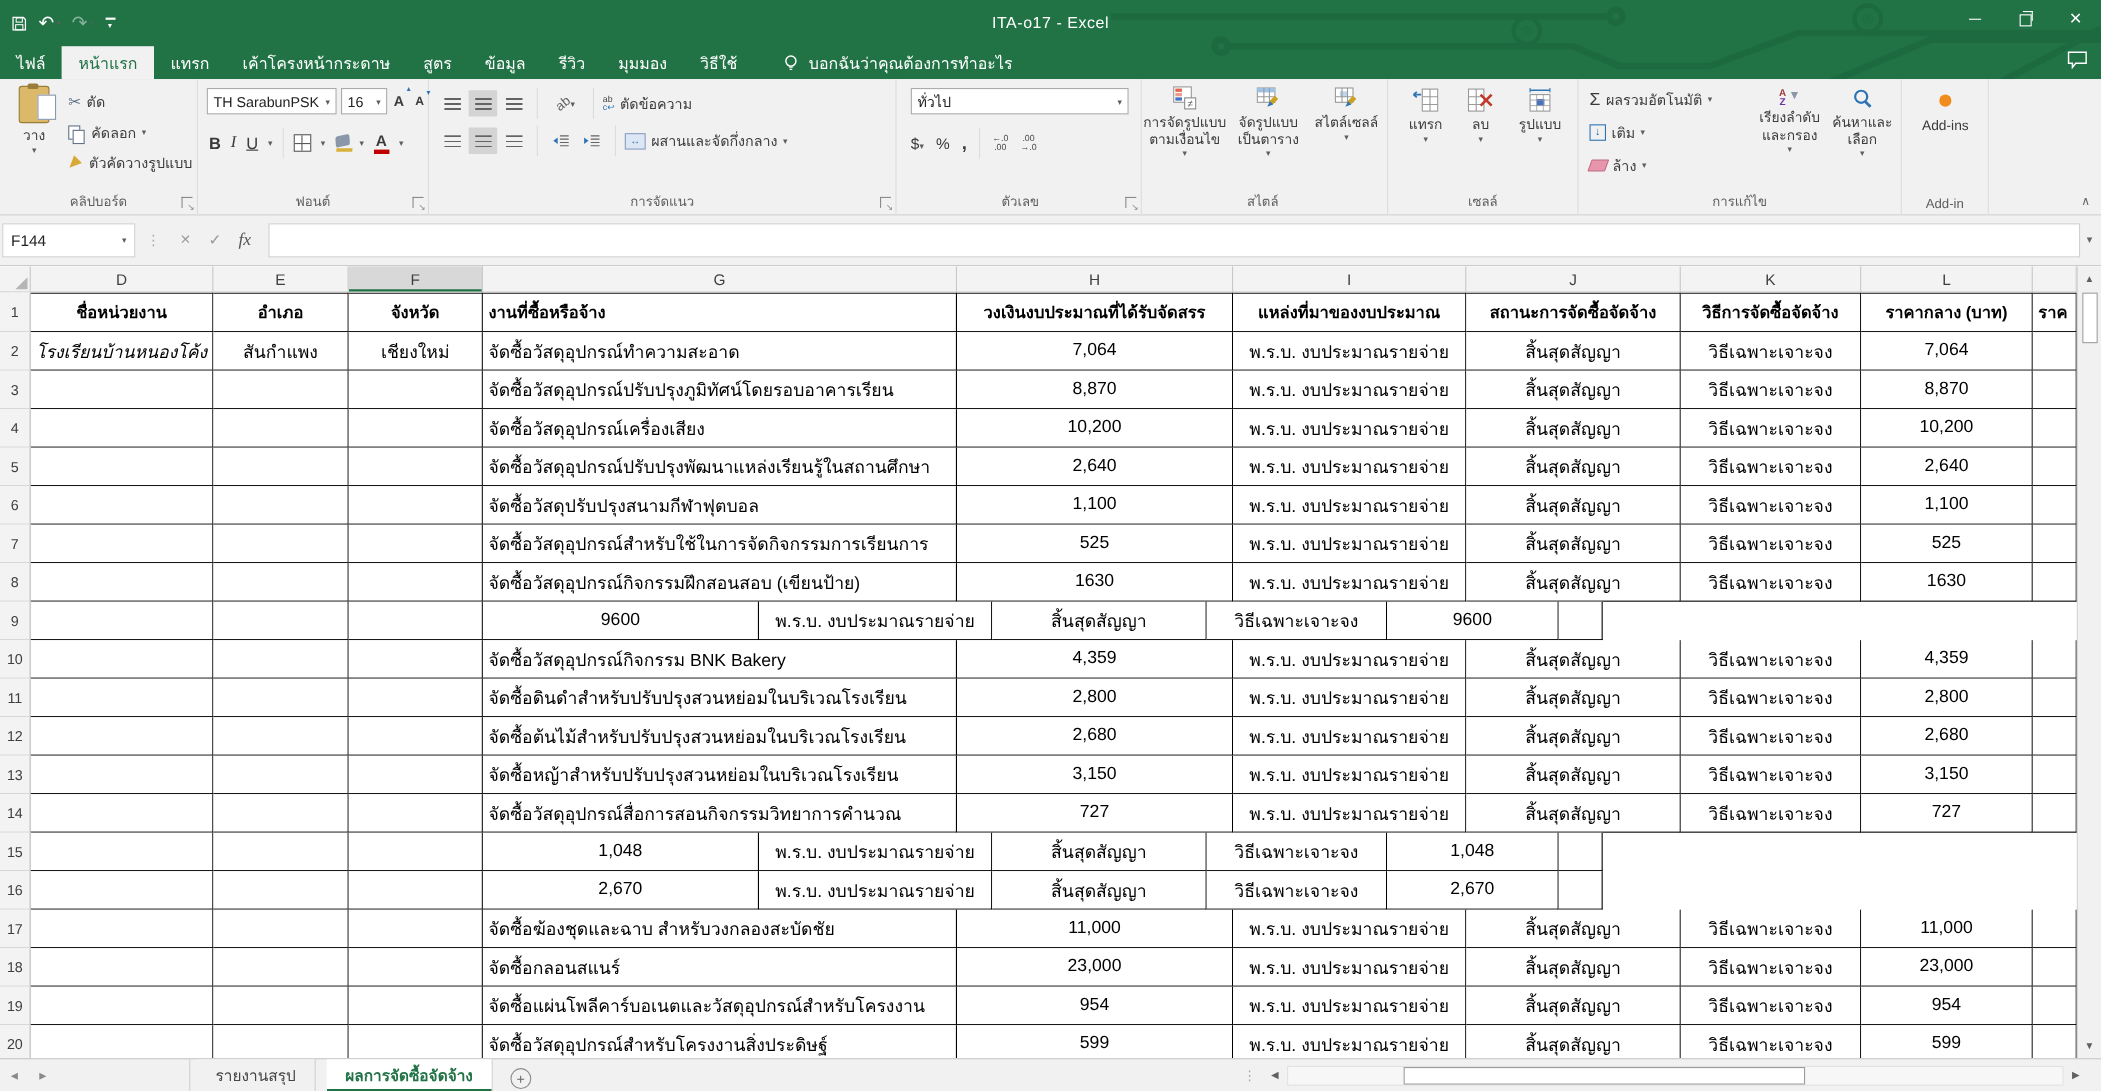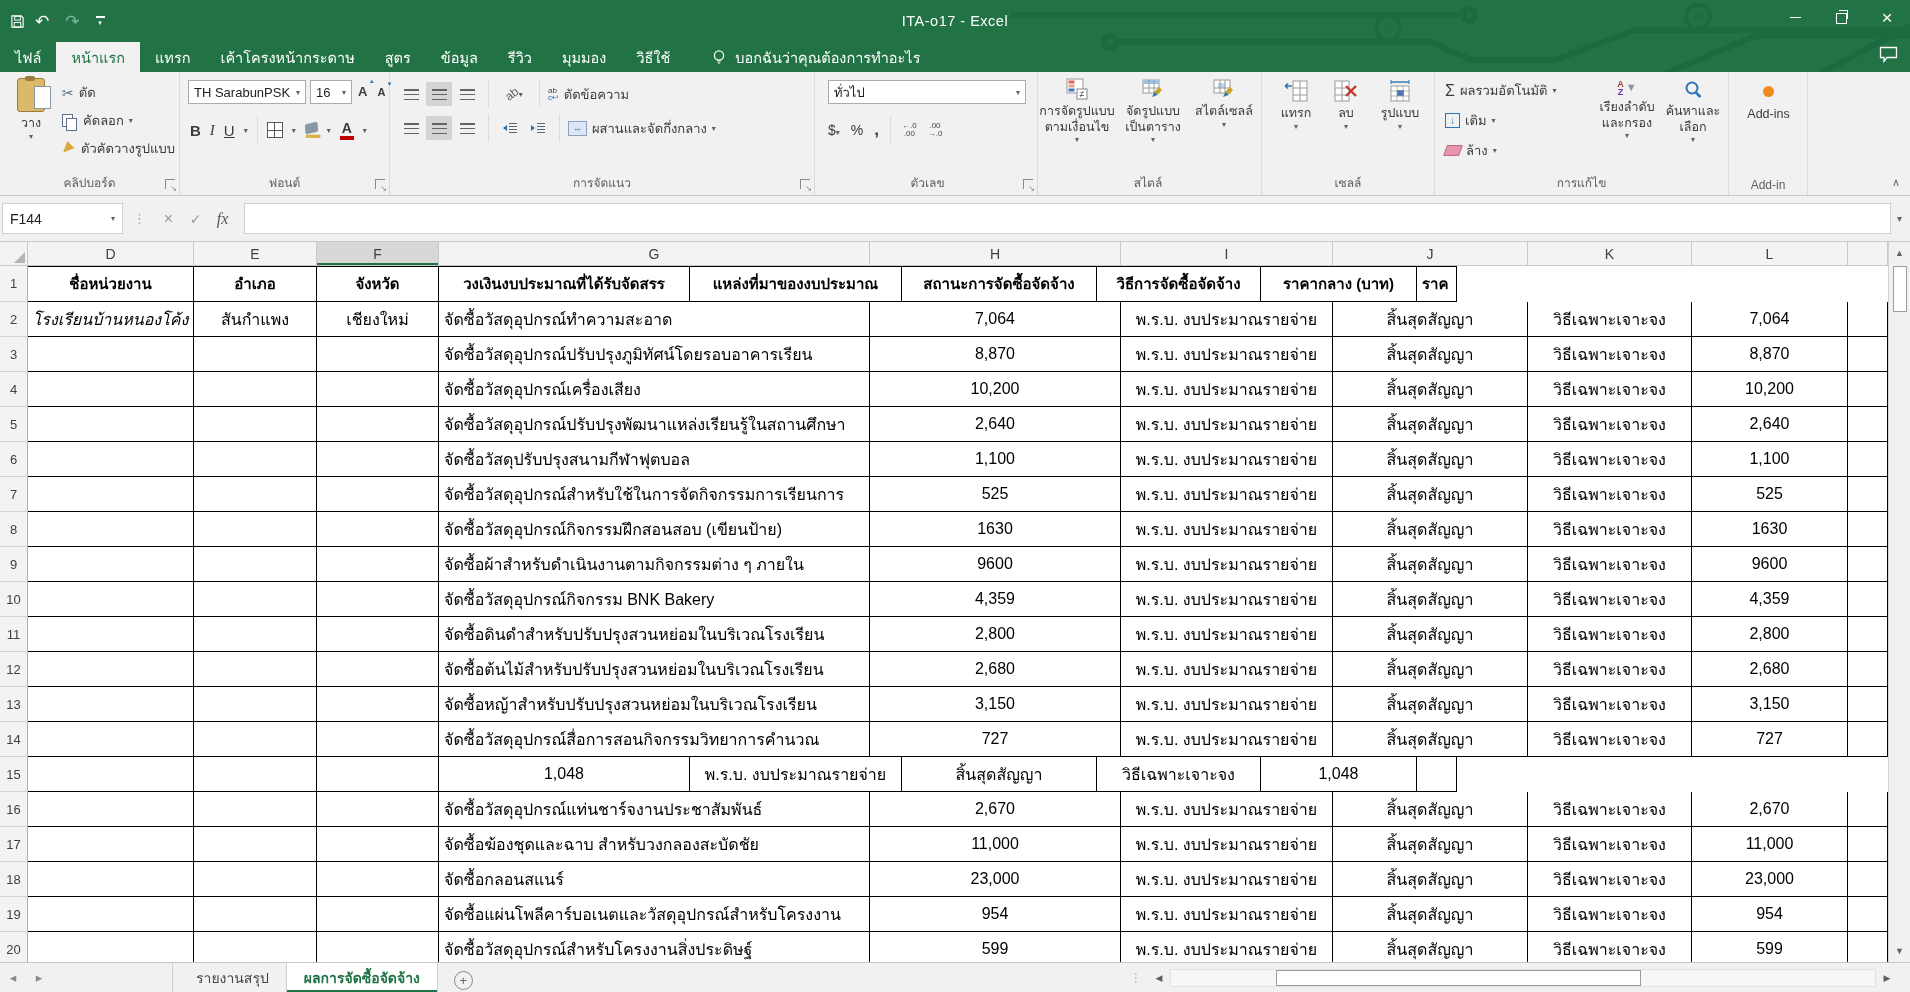--- a/index.html
+++ b/index.html
@@ -108,21 +108,21 @@
   .grid-row.hdr .cell{font-weight:bold;border-top:1px solid #000;font-size:15px;}
   .vscroll{position:absolute;top:0;right:0;width:22px;bottom:0;background:#f1f1f1;border-left:1px solid #d4d4d4;box-sizing:border-box;display:flex;flex-direction:column;align-items:center;color:#606060;}
   .vbtn{height:22px;width:100%;display:flex;align-items:center;justify-content:center;font-size:9px;}
   .vthumb{width:14px;height:46px;background:#fff;border:1px solid #9d9d9d;margin-top:2px;box-sizing:border-box;}
   .vspace{flex:1;}
   
   .sheetbar{position:absolute;left:0;right:0;top:962px;height:30px;background:#f1f1f1;border-top:1px solid #c8c8c8;box-sizing:border-box;font-size:14px;color:#444;}
   .snav{position:absolute;left:0;top:0;bottom:0;display:flex;align-items:center;}
   .snavbtn{width:26px;text-align:center;color:#8a8a8a;font-size:13px;}
   .sdivider{width:1px;height:100%;background:#d0d0d0;margin:0 6px 0 120px;}
-  .stabs{display:flex;align-items:stretch;height:100%;}
+  .stabs{display:flex;align-items:stretch;height:100%;gap:10px;}
   .stab{display:flex;align-items:center;padding:0 17px;border-right:1px solid #d0d0d0;background:#f1f1f1;color:#444;}
   .stab.active{background:#fff;color:#217346;font-weight:bold;box-shadow:inset 0 -2px 0 #217346;}
   .plusbtn{width:17px;height:17px;border-radius:50%;border:1px solid #8c8c8c;color:#666;display:flex;align-items:center;justify-content:center;font-size:13px;line-height:1;margin:6px 0 0 16px;}
   .hscroll{position:absolute;left:1130px;right:12px;top:0;bottom:0;display:flex;align-items:center;}
   .hdots{color:#a8a8a8;font-size:12px;margin-right:6px;}
   .hbtn{width:22px;text-align:center;color:#606060;font-size:9px;}
   .htrack{flex:1;height:18px;position:relative;background:#f7f7f7;border:1px solid #e2e2e2;box-sizing:border-box;}
   .hthumb{position:absolute;left:105px;width:365px;top:0;bottom:0;background:#fff;border:1px solid #9d9d9d;box-sizing:border-box;}
 </style>
 </head>
@@ -496,20 +496,21 @@
       <div class="colh" style="flex: 0 0 164px;">K</div>
       <div class="colh" style="flex: 0 0 156px;">L</div>
       <div class="colh" style="flex: 0 0 40px;"></div>
     </div>
   <div class="rowsarea" id="rows">
       <div class="grid-row hdr">
         <div class="rowno">1</div>
         <div class="cell c" style="flex: 0 0 166px;">ชื่อหน่วยงาน</div>
         <div class="cell c" style="flex: 0 0 123px;">อำเภอ</div>
         <div class="cell c" style="flex: 0 0 122px;">จังหวัด</div>
+        <div class="cell l" style="flex: 0 0 431px;">งานที่ซื้อหรือจ้าง</div>
         <div class="cell c" style="flex: 0 0 251px;">วงเงินงบประมาณที่ได้รับจัดสรร</div>
         <div class="cell c" style="flex: 0 0 212px;">แหล่งที่มาของงบประมาณ</div>
         <div class="cell c" style="flex: 0 0 195px;">สถานะการจัดซื้อจัดจ้าง</div>
         <div class="cell c" style="flex: 0 0 164px;">วิธีการจัดซื้อจัดจ้าง</div>
         <div class="cell c" style="flex: 0 0 156px;">ราคากลาง (บาท)</div>
         <div class="cell l" style="flex: 0 0 40px;">ราค</div>
       </div>
       <div class="grid-row">
         <div class="rowno">2</div>
         <div class="cell c" style="flex: 0 0 166px; font-style: italic;">โรงเรียนบ้านหนองโค้ง</div>
@@ -599,21 +600,20 @@
         <div class="cell c" style="flex: 0 0 195px;">สิ้นสุดสัญญา</div>
         <div class="cell c" style="flex: 0 0 164px;">วิธีเฉพาะเจาะจง</div>
         <div class="cell c" style="flex: 0 0 156px;">1630</div>
         <div class="cell l" style="flex: 0 0 40px;"></div>
       </div>
       <div class="grid-row">
         <div class="rowno">9</div>
         <div class="cell c" style="flex: 0 0 166px;"></div>
         <div class="cell c" style="flex: 0 0 123px;"></div>
         <div class="cell c" style="flex: 0 0 122px;"></div>
-        <div class="cell l" style="flex: 0 0 431px;">จัดซื้อผ้าสำหรับดำเนินงานตามกิจกรรมต่าง ๆ ภายใน</div>
         <div class="cell c" style="flex: 0 0 251px;">9600</div>
         <div class="cell c" style="flex: 0 0 212px;">พ.ร.บ. งบประมาณรายจ่าย</div>
         <div class="cell c" style="flex: 0 0 195px;">สิ้นสุดสัญญา</div>
         <div class="cell c" style="flex: 0 0 164px;">วิธีเฉพาะเจาะจง</div>
         <div class="cell c" style="flex: 0 0 156px;">9600</div>
         <div class="cell l" style="flex: 0 0 40px;"></div>
       </div>
       <div class="grid-row">
         <div class="rowno">10</div>
         <div class="cell c" style="flex: 0 0 166px;"></div>
@@ -689,21 +689,20 @@
         <div class="cell c" style="flex: 0 0 195px;">สิ้นสุดสัญญา</div>
         <div class="cell c" style="flex: 0 0 164px;">วิธีเฉพาะเจาะจง</div>
         <div class="cell c" style="flex: 0 0 156px;">1,048</div>
         <div class="cell l" style="flex: 0 0 40px;"></div>
       </div>
       <div class="grid-row">
         <div class="rowno">16</div>
         <div class="cell c" style="flex: 0 0 166px;"></div>
         <div class="cell c" style="flex: 0 0 123px;"></div>
         <div class="cell c" style="flex: 0 0 122px;"></div>
-        <div class="cell l" style="flex: 0 0 431px;">จัดซื้อวัสดุอุปกรณ์แท่นชาร์จงานประชาสัมพันธ์</div>
         <div class="cell c" style="flex: 0 0 251px;">2,670</div>
         <div class="cell c" style="flex: 0 0 212px;">พ.ร.บ. งบประมาณรายจ่าย</div>
         <div class="cell c" style="flex: 0 0 195px;">สิ้นสุดสัญญา</div>
         <div class="cell c" style="flex: 0 0 164px;">วิธีเฉพาะเจาะจง</div>
         <div class="cell c" style="flex: 0 0 156px;">2,670</div>
         <div class="cell l" style="flex: 0 0 40px;"></div>
       </div>
       <div class="grid-row">
         <div class="rowno">17</div>
         <div class="cell c" style="flex: 0 0 166px;"></div>

